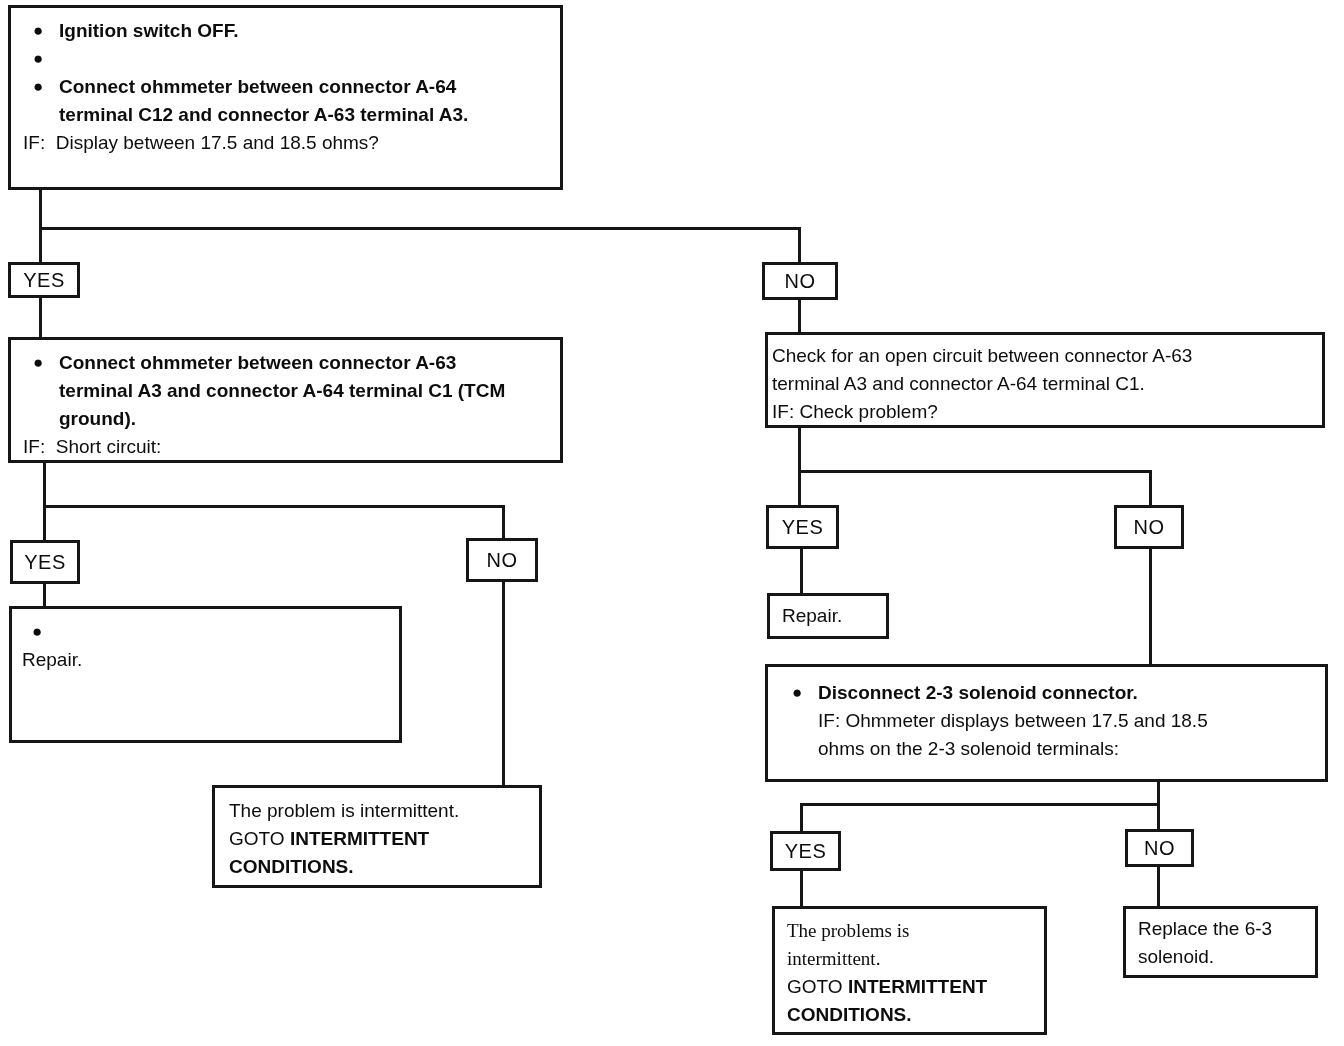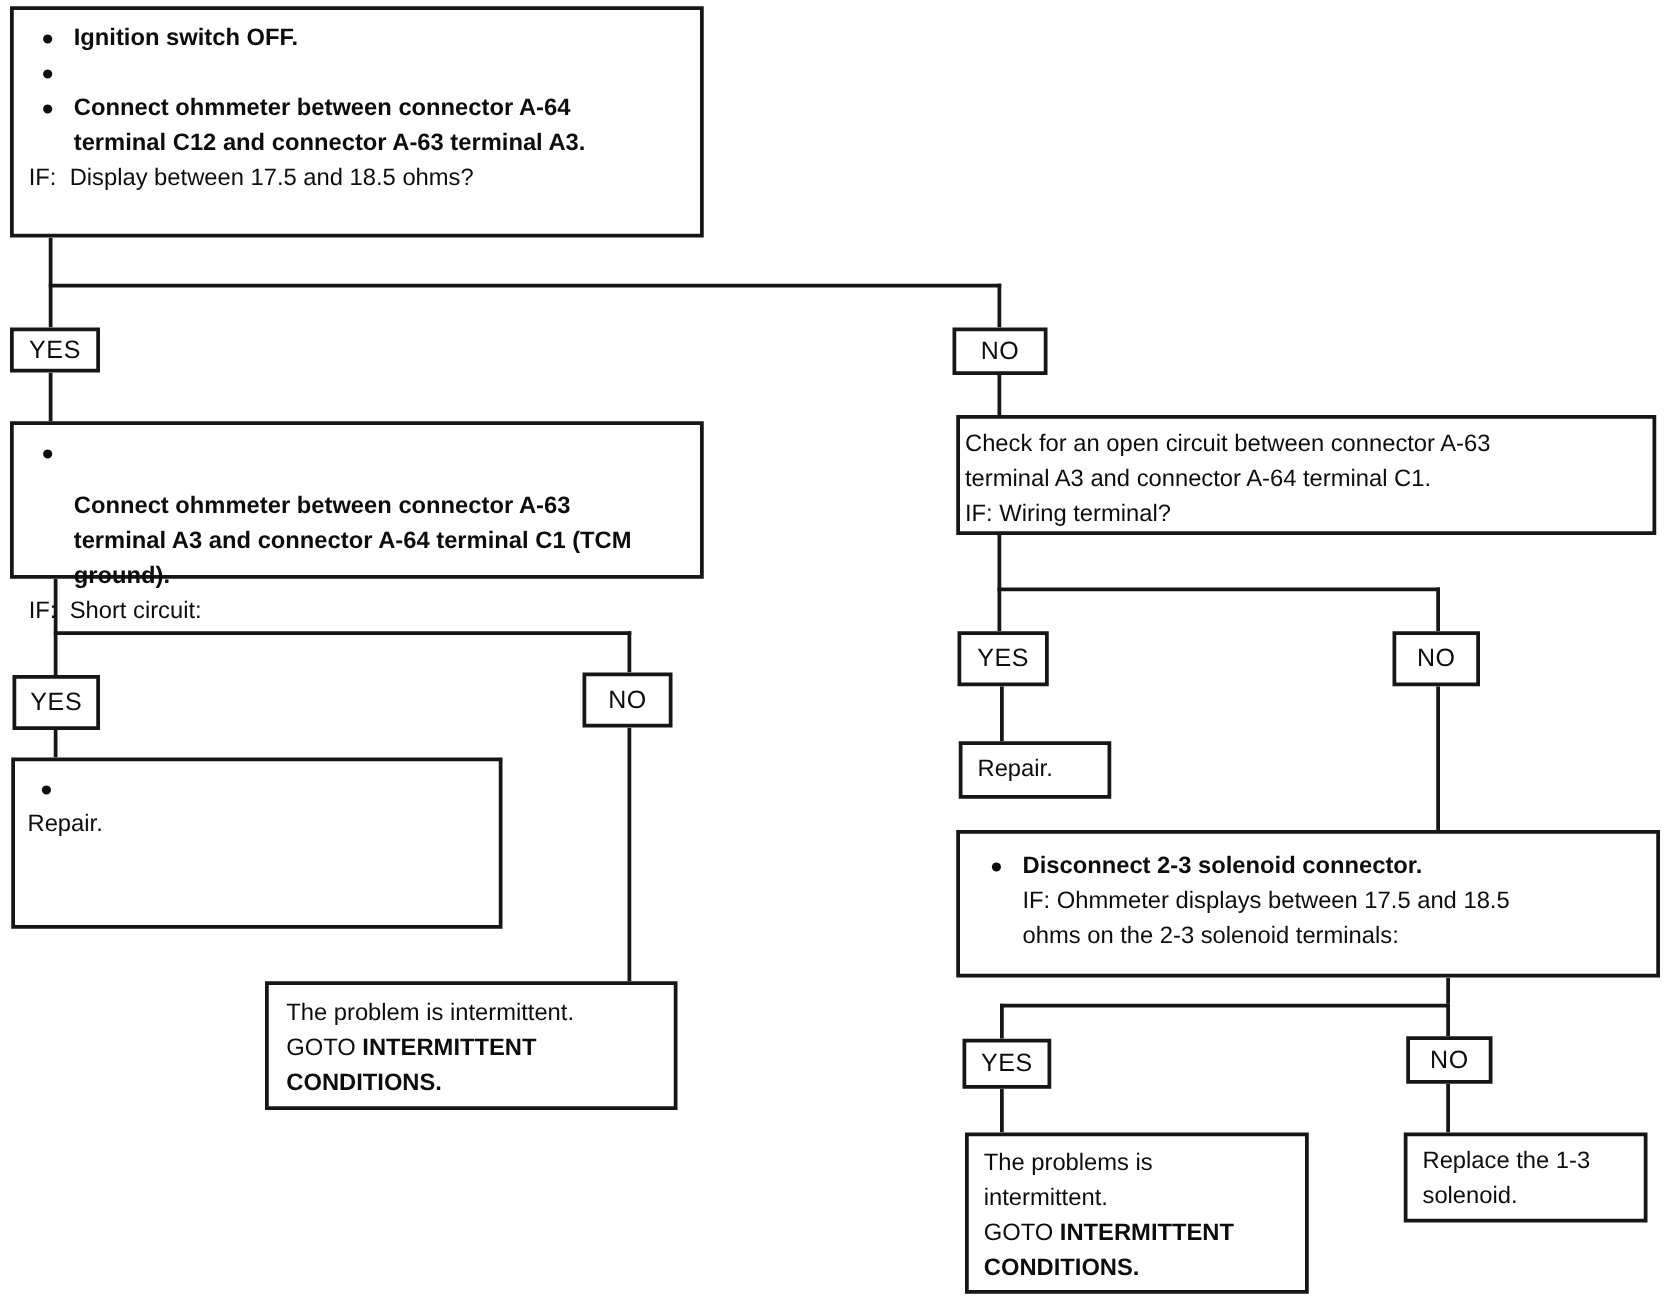--- a/index.html
+++ b/index.html
@@ -66,21 +66,21 @@
   <div class="tag" style="left:8px;top:262px;width:72px;height:36px;">
     <span>YES</span>
   </div>
   <div class="tag" style="left:762px;top:262px;width:76px;height:38px;">
     <span>NO</span>
   </div>
 
   <div class="box" style="left:8px;top:337px;width:555px;height:126px;padding:9px 12px;">
     <div class="brow">
       <span class="dot">●</span>
-      <span class="btext" style="max-width:452px;margin-top:42px;">Connect ohmmeter between connector A-63 terminal A3 and connector A-64 terminal C1 (TCM ground).</span>
+      <span class="btext" style="max-width:452px;">Connect ohmmeter between connector A-63 terminal A3 and connector A-64 terminal C1 (TCM ground).</span>
     </div>
     <div class="ifline">IF:  Short circuit:</div>
   </div>
 
   <div class="tag" style="left:10px;top:540px;width:70px;height:44px;">
     <span>YES</span>
   </div>
   <div class="tag" style="left:466px;top:538px;width:72px;height:44px;">
     <span>NO</span>
   </div>
@@ -92,21 +92,21 @@
     <div>Repair.</div>
   </div>
 
   <div class="box" style="left:212px;top:785px;width:330px;height:103px;padding:9px 14px;">
     <div>The problem is intermittent.</div>
     <div><span>GOTO </span><span class="b">INTERMITTENT CONDITIONS.</span></div>
   </div>
 
   <div class="box" style="left:765px;top:332px;width:560px;height:96px;padding:7px 4px;">
     <div style="width:492px;">Check for an open circuit between connector A-63 terminal A3 and connector A-64 terminal C1.</div>
-    <div class="ifline">IF: Wiring terminal?</div>
+    <div class="ifline">IF: Check problem?</div>
   </div>
 
   <div class="tag" style="left:766px;top:505px;width:73px;height:44px;">
     <span>YES</span>
   </div>
   <div class="tag" style="left:1114px;top:505px;width:70px;height:44px;">
     <span>NO</span>
   </div>
 
   <div class="box" style="left:767px;top:593px;width:122px;height:46px;padding:6px 12px;">
@@ -122,21 +122,21 @@
   </div>
 
   <div class="tag" style="left:770px;top:831px;width:71px;height:40px;">
     <span>YES</span>
   </div>
   <div class="tag" style="left:1125px;top:829px;width:69px;height:38px;">
     <span>NO</span>
   </div>
 
   <div class="box" style="left:772px;top:906px;width:275px;height:129px;padding:8px 12px;">
-    <div style="max-width:200px;">The problems is intermittent.</div>
+    <div style="max-width:200px;font-family:Liberation Serif, serif;">The problems is intermittent.</div>
     <div><span>GOTO </span><span class="b">INTERMITTENT CONDITIONS.</span></div>
   </div>
 
   <div class="box" style="left:1123px;top:906px;width:195px;height:72px;padding:6px 12px;">
-    <div>Replace the 1-3 solenoid.</div>
+    <div>Replace the 6-3 solenoid.</div>
   </div>
 
 </div>
 
 </body></html>

